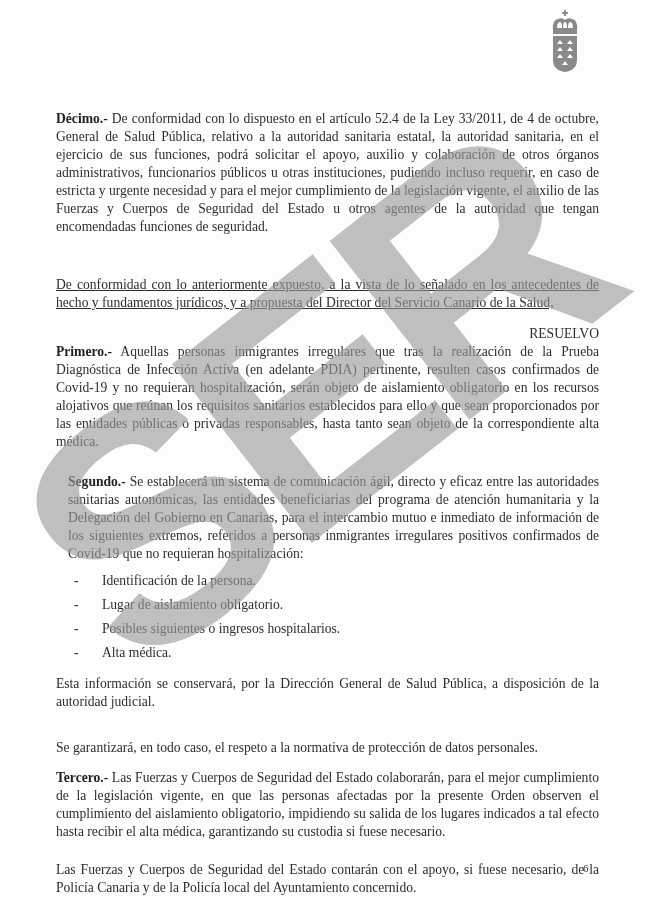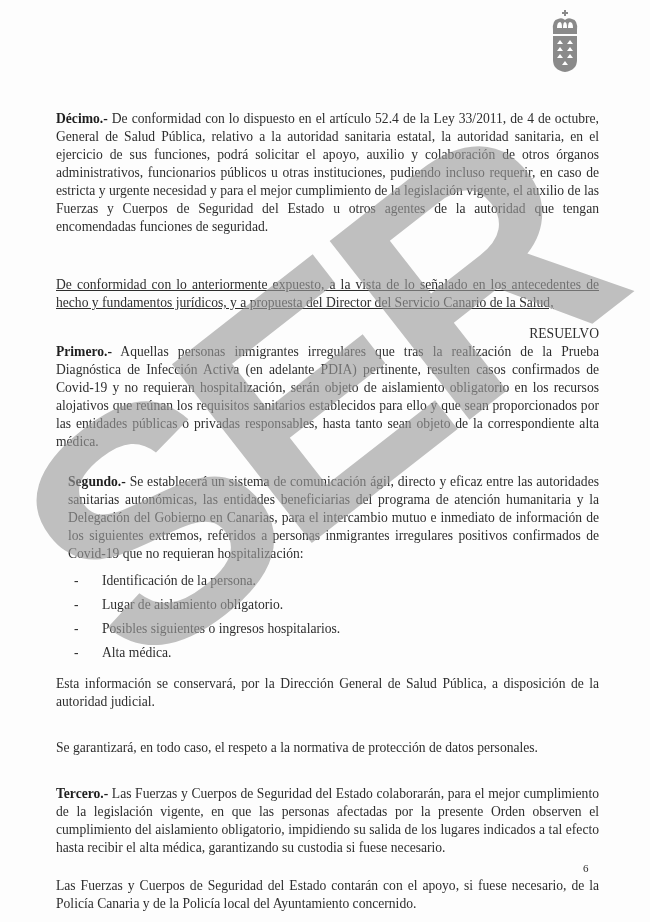--- a/index.html
+++ b/index.html
@@ -29,21 +29,21 @@
   .p-decimo { margin-bottom: 40px; }
   .p-conform { margin-bottom: 13px; text-decoration: underline; }
   .resuelvo { text-align: right; font-weight: normal; }
   .p-primero { margin-bottom: 22px; }
   .p-segundo { margin-bottom: 6px; margin-left: 12px; }
   .lead { font-weight: bold; color: #1f1f1f; }
   ul.dash { list-style: none; margin: 0 0 10px 0; padding: 0; }
   ul.dash li { position: relative; padding-left: 46px; line-height: 24px; text-align: left; }
   ul.dash li .dash-mark { position: absolute; left: 18px; }
   .p-esta { margin-bottom: 28px; }
-  .p-garant { margin-bottom: 28px; }
+  .p-garant { margin-bottom: 12px; }
   .p-tercero { margin-bottom: 20px; }
   .pagenum {
     position: absolute; left: 583px; top: 862px; font-size: 11px; z-index: 1;
   }
 </style>
 </head>
 <body>
 
 <div class="page">
 

